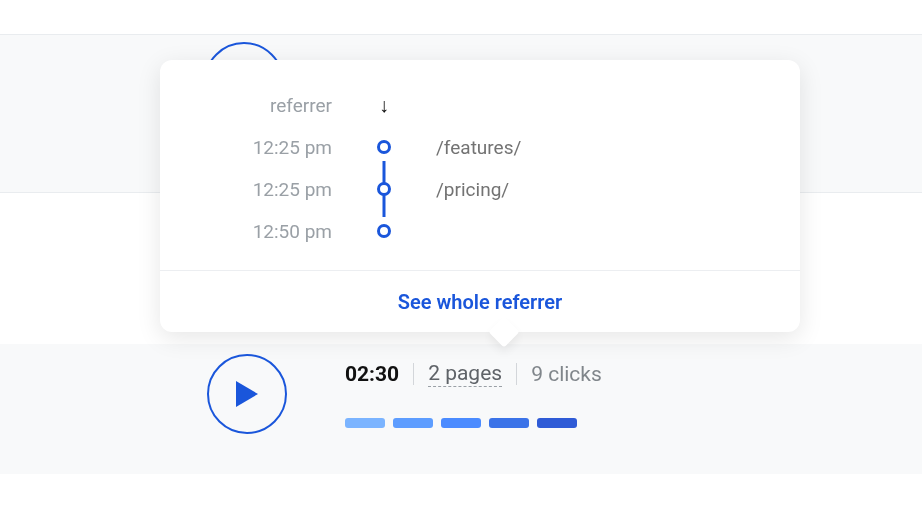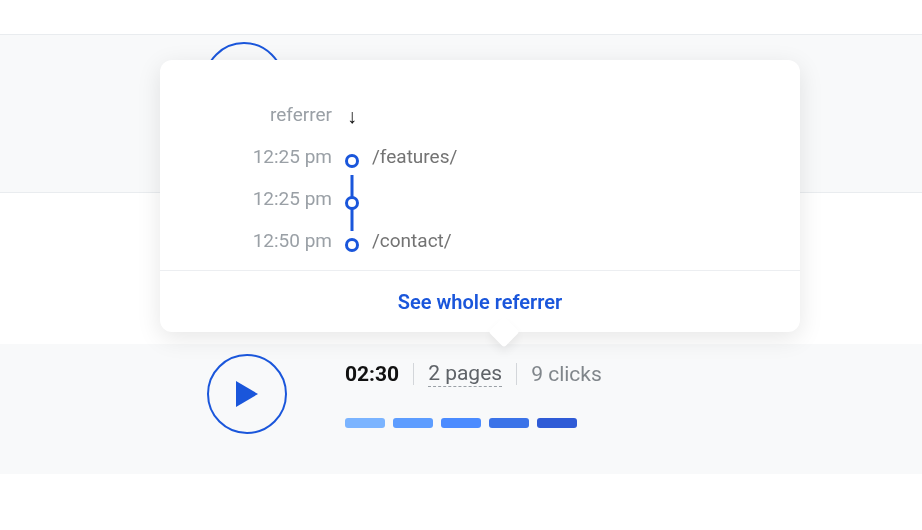--- a/index.html
+++ b/index.html
@@ -9,21 +9,21 @@
   .hr { position: absolute; left: 0; width: 922px; height: 1px; background: #e9ecef; }
   .hr.top { top: 34px; }
   .hr.mid { top: 192px; }
 
   .band { position: absolute; left: 0; width: 922px; background: #f8f9fa; }
   .band.first { top: 35px; height: 157px; }
   .band.second { top: 344px; height: 130px; }
 
   
   .popover { position: absolute; left: 160px; top: 60px; width: 640px; background: #fff; border-radius: 12px; box-shadow: 0 6px 24px rgba(0,0,0,0.10); padding: 24px 30px 0 30px; }
-  .popover .row { display: flex; align-items: flex-end; height: 42px; }
+  .popover .row { display: flex; align-items: center; height: 42px; gap: 32px; }
   .label-col { width: 142px; text-align: right; color: #9aa0a6; font-size: 19px; }
   .icon-col { width: 40px; display: flex; justify-content: center; align-items: center; position: relative; }
   .val-col { flex: 1; font-size: 19px; color: #737373; }
 
   .arrow-down { font-size: 20px; color: #111; line-height: 1; }
 
   .node { width: 14px; height: 14px; border: 3px solid #1a56db; border-radius: 50%; background: #fff; z-index: 2; }
   .vline { position: absolute; top: -14px; bottom: -14px; left: 50%; width: 3px; background: #1a56db; transform: translateX(-50%); z-index: 1; }
 
   .row-ref .val-col { color: #5f6368; }
@@ -85,28 +85,28 @@
             <div class="node"></div>
           </div>
           <div class="val-col">/features/</div>
         </div>
         <div class="row ">
           <div class="label-col">12:25 pm</div>
           <div class="icon-col">
             <div class="vline"></div>
             <div class="node"></div>
           </div>
+          <div class="val-col">/pricing/</div>
         </div>
         <div class="row row-last">
           <div class="label-col">12:50 pm</div>
           <div class="icon-col">
             <div class="vline"></div>
             <div class="node"></div>
           </div>
-          <div class="val-col">/contact/</div>
         </div>
       </div>
 
     <div class="footer">
       <span class="cta">See whole referrer</span>
     </div>
 
     <div class="pointer"></div>
   </div>
 

